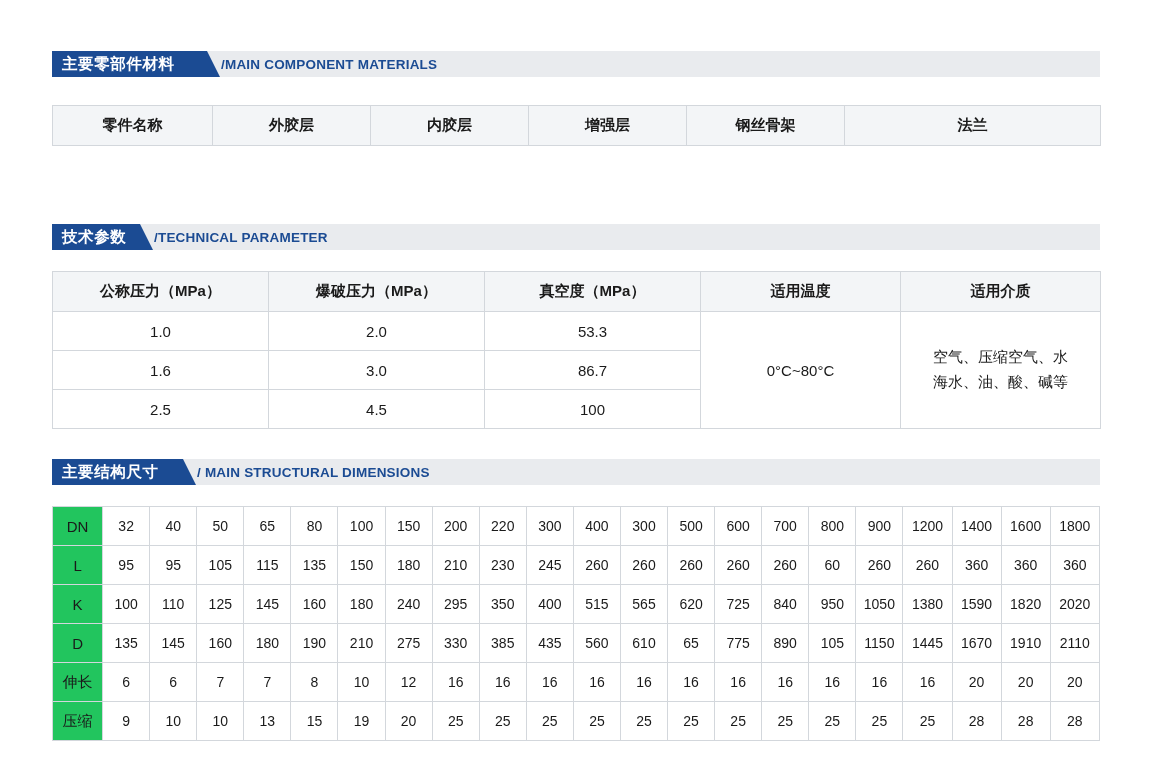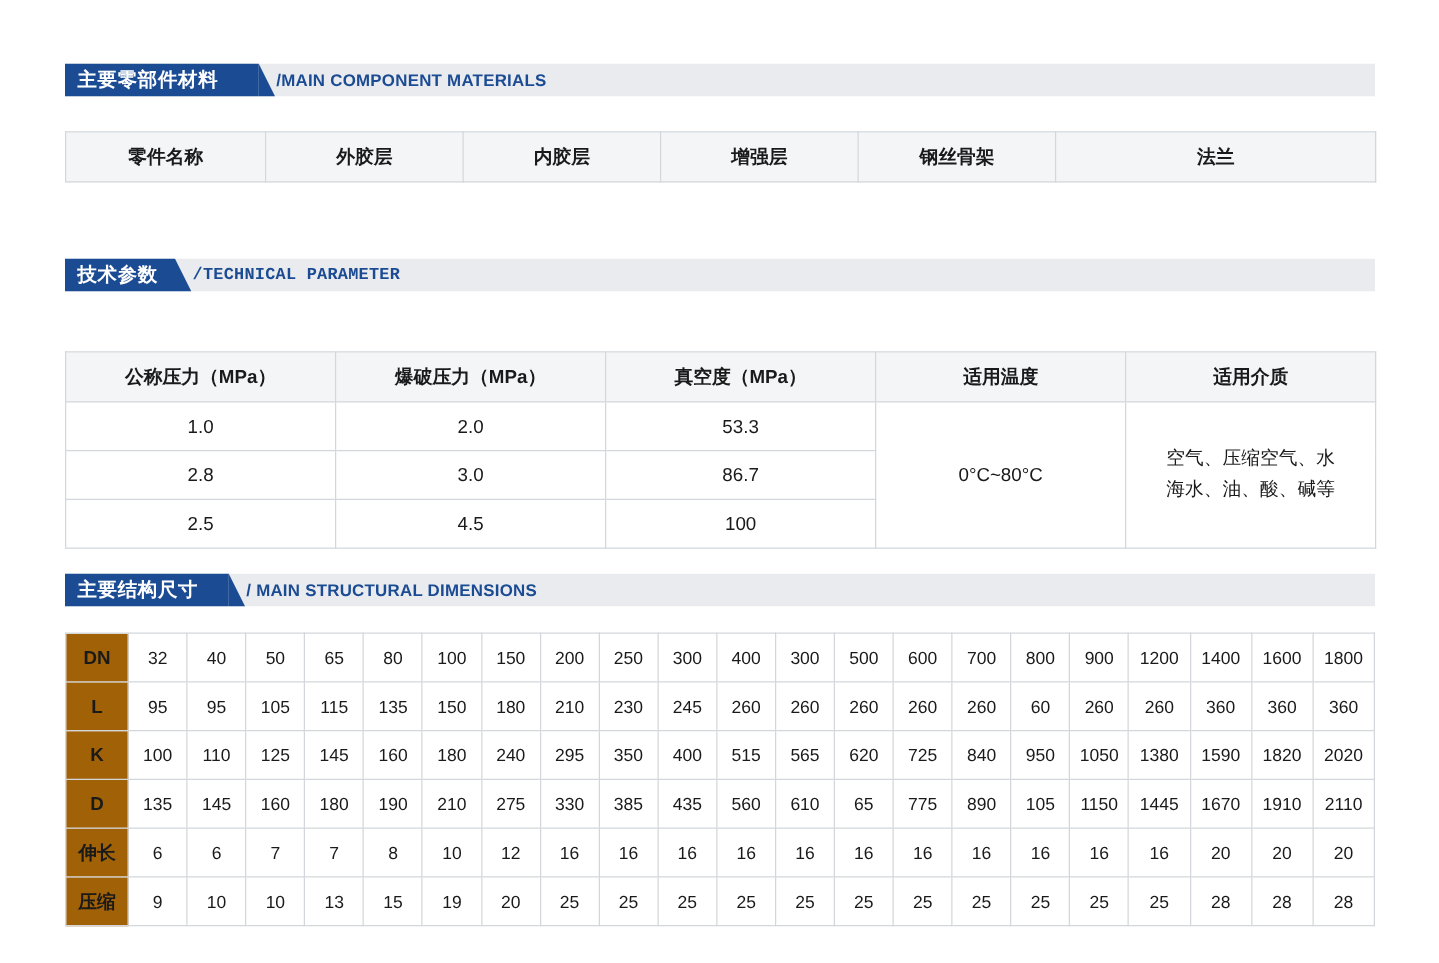--- a/index.html
+++ b/index.html
@@ -101,21 +101,21 @@
   }
   #materials-table td {
     height: 37px;
     background: #ffffff;
     font-size: 15px;
   }
 
   
   #tech-table {
     left: 52px;
-    top: 281px;
+    top: 271px;
     width: 1048px;
   }
   #tech-table th {
     height: 37px;
     background: #f3f5f7;
     font-size: 15px;
     font-weight: bold;
   }
   #tech-table td {
     height: 36px;
@@ -131,22 +131,22 @@
   #dims-table {
     left: 52px;
     top: 506px;
     width: 1048px;
   }
   #dims-table td {
     height: 36px;
     font-size: 14px;
   }
   #dims-table td.rowhead {
-    background: #a16207;
-    font-weight: bold;
+    background: #22c55e;
+    font-weight: normal;
     font-size: 15px;
     width: 50px;
   }
   #dims-table td.cell {
     background: #ffffff;
   }
 </style>
 </head>
 <body>
 
@@ -176,21 +176,21 @@
       <th>零件名称</th>
       <th>外胶层</th>
       <th>内胶层</th>
       <th>增强层</th>
       <th>钢丝骨架</th>
       <th>法兰</th>
     </tr>
   </tbody>
     </table>
 
-  <div class="section-head" style="top:207px;font-family:Liberation Mono, monospace;">
+  <div class="section-head" style="top:224px;">
     <div class="bar-bg"></div>
     <div class="bar-blue" style="width:88px;">
       <span class="cn">技术参数</span>
     </div>
     <div style="position:absolute; left:96px; top:0; height:26px; display:flex; align-items:center;">
       <span class="en" style="color:#1b4b93;">/TECHNICAL PARAMETER</span>
     </div>
   </div>
 
   <table class="grid" id="tech-table">
@@ -213,21 +213,21 @@
       <td>1.0</td>
       <td>2.0</td>
       <td>53.3</td>
       <td rowspan="3">0°C~80°C</td>
       <td rowspan="3" class="multiline">
         <div>空气、压缩空气、水</div>
         <div>海水、油、酸、碱等</div>
       </td>
     </tr>
     <tr>
-      <td>2.8</td>
+      <td>1.6</td>
       <td>3.0</td>
       <td>86.7</td>
     </tr>
     <tr>
       <td>2.5</td>
       <td>4.5</td>
       <td>100</td>
     </tr>
   </tbody>
     </table>
@@ -271,21 +271,21 @@
         <tr>
       <td class="rowhead">DN</td>
       <td class="cell">32</td>
       <td class="cell">40</td>
       <td class="cell">50</td>
       <td class="cell">65</td>
       <td class="cell">80</td>
       <td class="cell">100</td>
       <td class="cell">150</td>
       <td class="cell">200</td>
-      <td class="cell">250</td>
+      <td class="cell">220</td>
       <td class="cell">300</td>
       <td class="cell">400</td>
       <td class="cell">300</td>
       <td class="cell">500</td>
       <td class="cell">600</td>
       <td class="cell">700</td>
       <td class="cell">800</td>
       <td class="cell">900</td>
       <td class="cell">1200</td>
       <td class="cell">1400</td>

